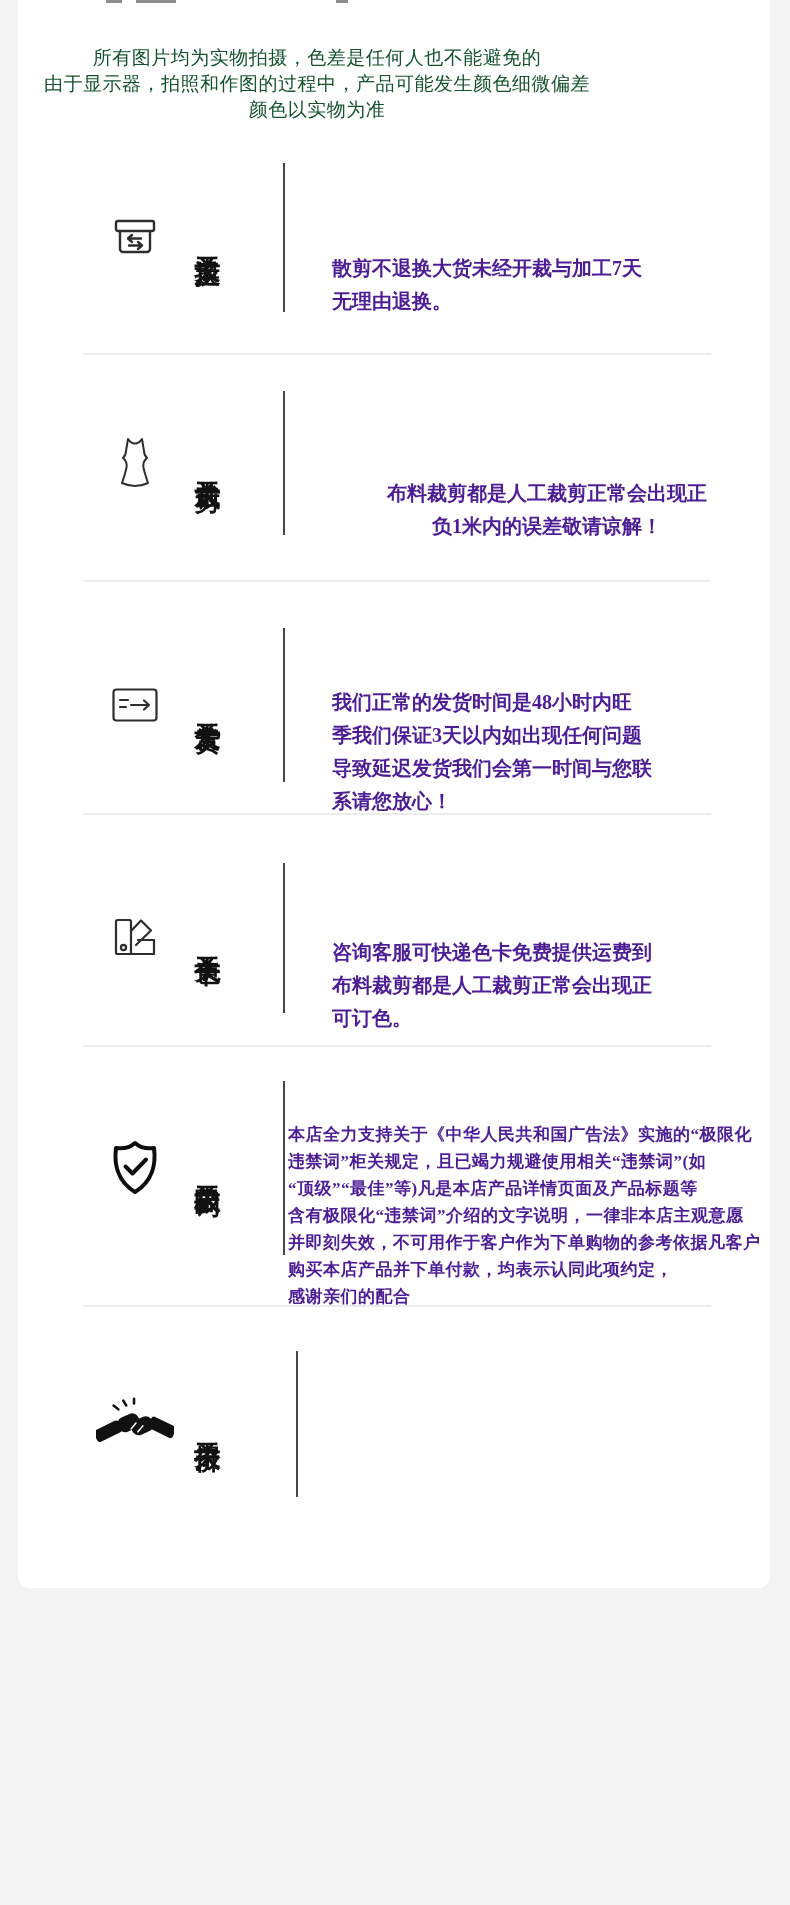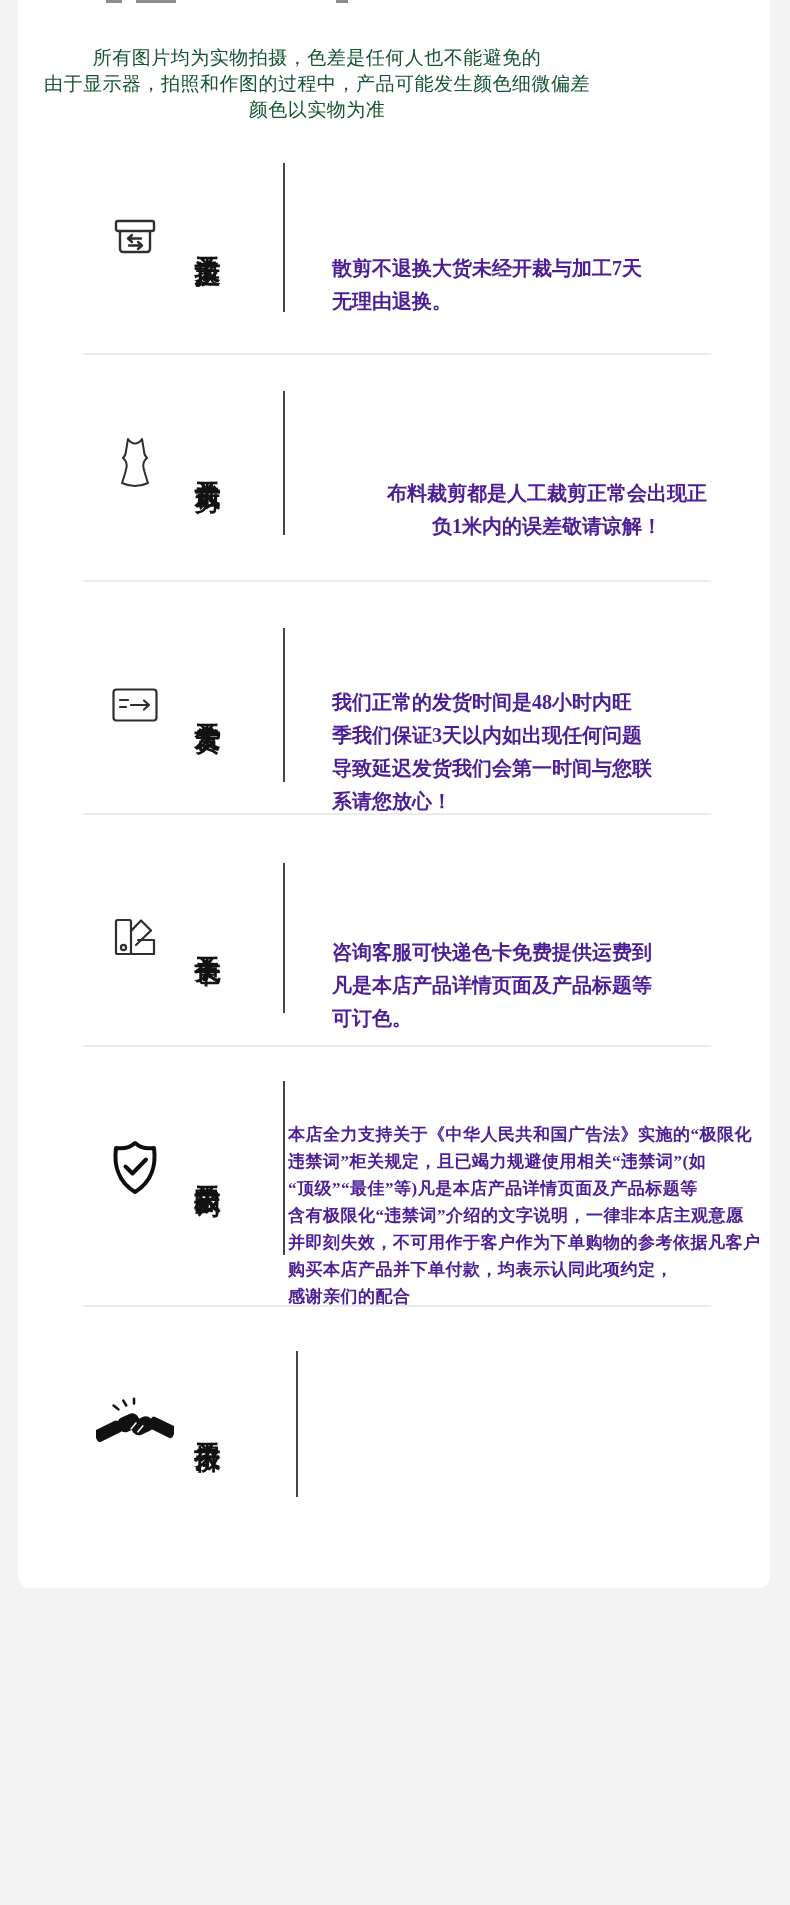--- a/index.html
+++ b/index.html
@@ -142,21 +142,21 @@
       <svg width="44" height="42" viewBox="0 0 44 42" fill="none" stroke="#2e2e2e" stroke-width="2.2" stroke-linecap="round" stroke-linejoin="round">
         <rect x="3" y="3" width="15" height="34" rx="1.5"></rect>
         <path d="M18,14 L28,3.5 L38,13.5 L23,28"></path>
         <path d="M25,23 H41 V37 H18"></path>
         <circle cx="10.5" cy="30.5" r="2.6"></circle>
       </svg>
     </div>
     <div class="sec-title">关于色卡</div>
     <div class="sec-vline"></div>
     <div class="sec-body">咨询客服可快递色卡免费提供运费到
-凡是本店产品详情页面及产品标题等
+布料裁剪都是人工裁剪正常会出现正
 可订色。</div>
   </div>
   <div class="hdivider hd4"></div>
 
   <div class="section s5">
     <div class="sec-icon">
       <svg width="54" height="58" viewBox="0 0 54 58" fill="none" stroke="#0d0d0d" stroke-width="4" stroke-linecap="round" stroke-linejoin="round">
         <path d="M27,4 C32,8.5 39.5,10 46,9 C48,24 45,42 27,53 C9,42 6,24 8,9 C14.5,10 22,8.5 27,4 Z"></path>
         <path d="M17.5,27.5 l7,7 l13.5,-14"></path>
       </svg>

